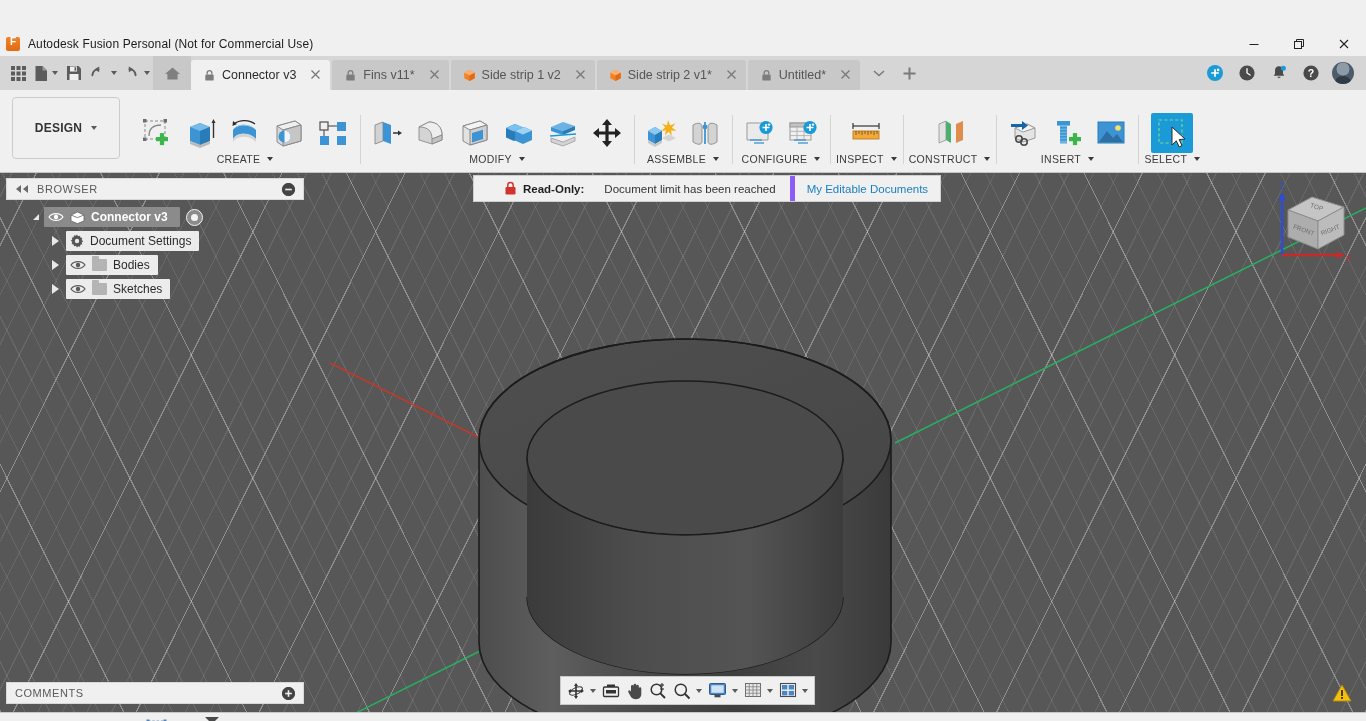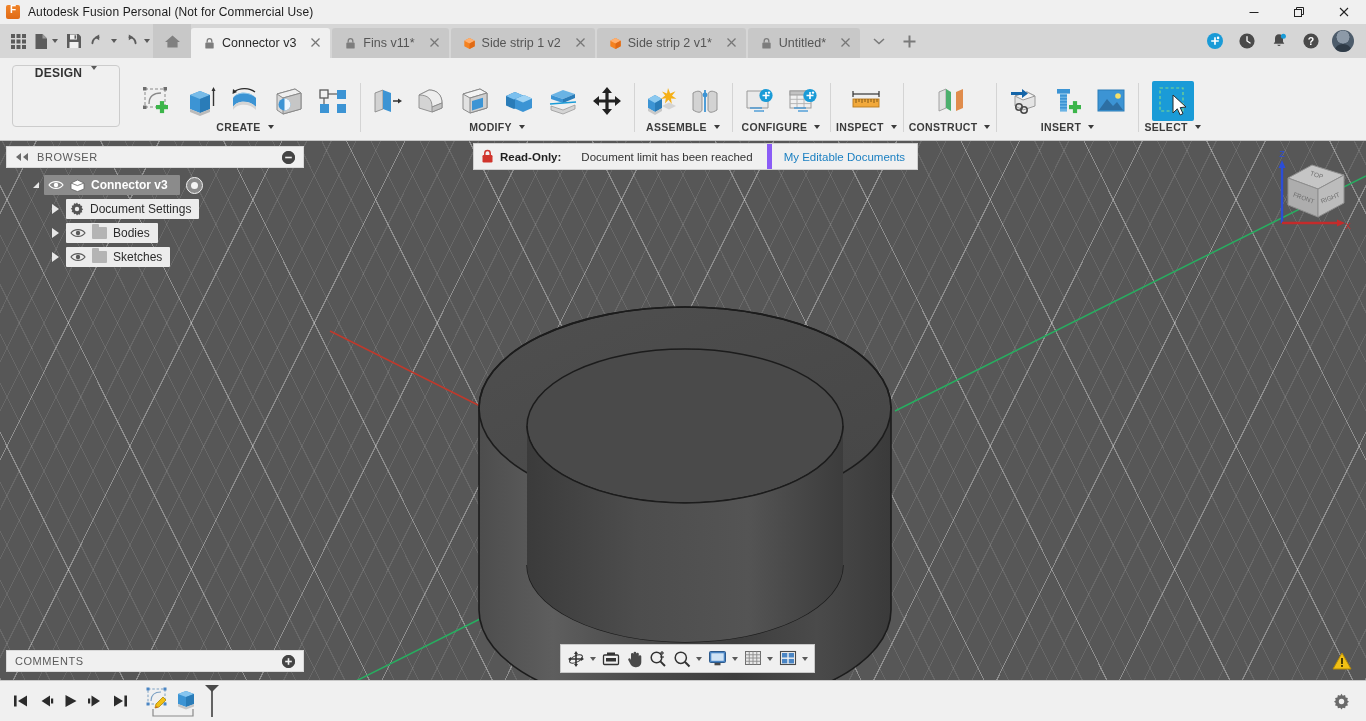--- a/index.html
+++ b/index.html
@@ -4,21 +4,21 @@
 <title>Autodesk Fusion Personal</title>
 <style>
   * { box-sizing: border-box; margin: 0; padding: 0; }
   html, body {
     width: 1366px; height: 721px;
     overflow: hidden;
     font-family: "Liberation Sans", sans-serif;
     background: #f0f0f0;
     -webkit-font-smoothing: antialiased;
   }
-  #app { position: relative; width: 1366px; height: 558px; }
+  #app { position: relative; width: 1366px; height: 558px; margin-top: 32px; }
 
   
   .titlebar {
     position: absolute; top: 0; left: 0; width: 1366px; height: 24px;
     background: #f0f0f0;
     display: flex; align-items: center;
   }
   .app-logo {
     width: 14px; height: 14px; margin-left: 6px; margin-right: 8px;
     background: linear-gradient(#f0842a, #e06a15);
@@ -75,37 +75,37 @@
   }
 
   
   .ribbon {
     position: absolute; top: 58px; left: 0; width: 1366px; height: 83px;
     background: #f0f0f0; border-bottom: 1px solid #c4c4c4;
   }
   .workspace-btn {
     position: absolute; left: 12px; top: 7px; width: 108px; height: 62px;
     border: 1px solid #cccccc; border-radius: 4px; background: #f0f0f0;
-    display: flex; justify-content: center; gap: 6px;
+    display: flex; align-items: center; justify-content: center; gap: 6px;
     font-size: 12px; color: #333; letter-spacing: .02em; font-weight: 600;
   }
   .ribbon-tabs {
     position: absolute; left: 132px; top: 0; height: 20px; display: flex; gap: 0;
   }
   .rtab {
     font-size: 11.5px; color: #4e4e4e; letter-spacing: .03em; padding: 2px 0 4px 0;
     text-align: center; position: relative;
   }
   .rtab.active { color: #1a9bd7; }
   .rtab.active::after {
     content:""; position:absolute; left:50%; transform: translateX(-50%); bottom: 0;
     width: 100%; height: 2.5px; background: #1a9bd7; border-radius: 1px;
   }
   .ribbon-groups {
-    position: absolute; left: 130px; top: 22px; right: 0; height: 60px; display: flex; font-weight: bold;
+    position: absolute; left: 130px; top: 22px; right: 0; height: 60px; display: flex;
   }
   .rgroup { display: flex; flex-direction: column; align-items: center; position: relative; padding: 0 6px; }
   .rgroup + .rgroup::before {
     content:""; position:absolute; left: 0; top: 3px; bottom: 8px; width: 1px; background: #d4d4d4;
   }
   .rg-icons { display: flex; align-items: flex-start; gap: 2px; height: 42px; padding-top: 1px; }
   .ricon {
     width: 42px; height: 40px; display: flex; align-items: center; justify-content: center;
     border-radius: 2px;
   }
@@ -161,21 +161,21 @@
   .root-dot {
     width: 17px; height: 17px; border-radius: 50%; border: 1.5px solid #f4f4f4;
     display:flex; align-items:center; justify-content:center; margin-left: 6px; background:#8b8b8b;
   }
   .root-dot i { width: 7px; height: 7px; border-radius: 50%; background: #f4f4f4; display:block; }
 
   
   .readonly {
     position: absolute; left: 474px; top: 3px; height: 25px;
     background: #f0f0f0; display: flex; align-items: center;
-    font-size: 11.5px; box-shadow: 0 0 0 1px #cfcfcf;
+    font-size: 11.5px; box-shadow: 0 0 0 1px #cfcfcf; padding-left: 23px;
   }
   .ro-lock { width: 26px; display:flex; align-items:center; justify-content:center; }
   .ro-label { font-weight: bold; color: #1f1f1f; padding-right: 20px; }
   .ro-msg { color: #333; padding-right: 14px; }
   .ro-link { color: #1a7fc1; border-left: 5px solid #8b5cf6; padding: 0 12px; height: 25px;
              display: flex; align-items: center; }
 
   
   .viewcube { position: absolute; right: 6px; top: 6px; width: 94px; height: 94px; }
 

